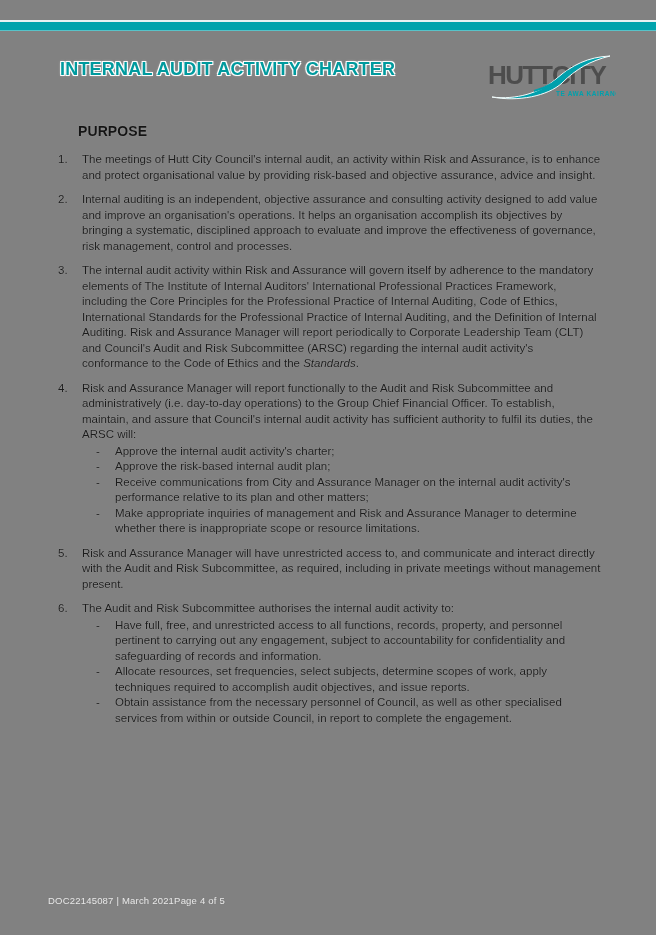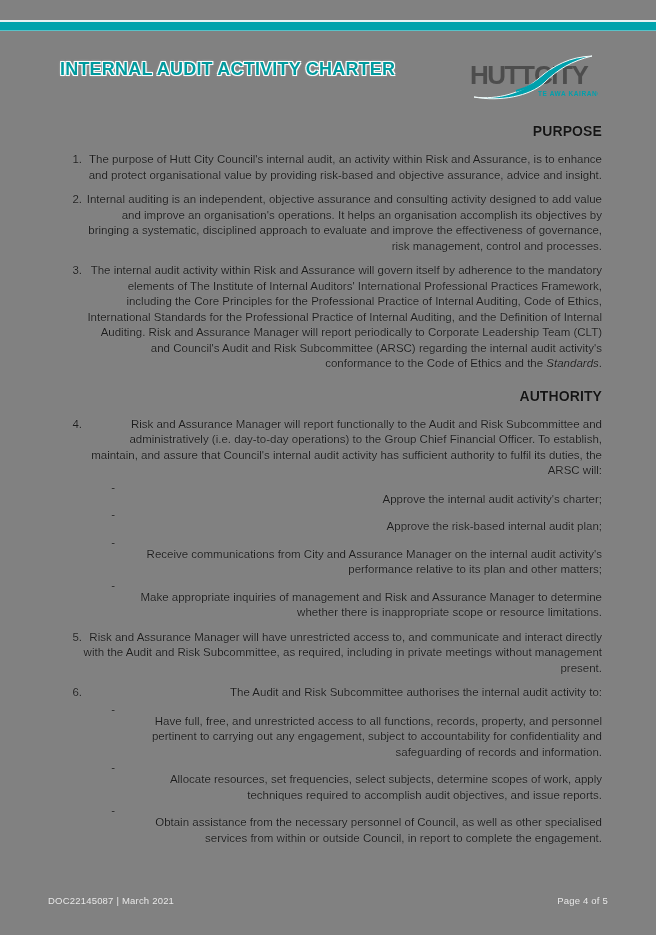--- a/index.html
+++ b/index.html
@@ -20,48 +20,47 @@
     border-bottom:1px solid #57c3c9;
   }
 
   
   .doc-header { position:absolute; top:57px; left:60px; right:40px; }
   .doc-title {
     font-size:18px; line-height:25px; font-weight:bold;
     color:#009a9e; letter-spacing:0.2px;
     text-shadow:-1px -1px 0 #fdfdfd, 1px -1px 0 #fdfdfd, -1px 1px 0 #fdfdfd, 1px 1px 0 #fdfdfd, 0 0 3px rgba(255,255,255,.85);
   }
-  .logo { position:absolute; top:-2px; right:18px; width:128px; height:50px; }
+  .logo { position:absolute; top:-2px; right:0; width:128px; height:50px; }
 
   
   .doc-body {
     position:absolute; top:118px; left:58px; right:54px;
     color:#1c1c1c;
     font-size:11.5px; line-height:15.5px;
     text-shadow:0 0 1px rgba(255,255,255,.35);
-    text-align:right;
   }
   .section-heading {
     font-size:14px; line-height:16px; font-weight:bold; color:#141414;
     margin:16px 0 13px 20px; letter-spacing:0.1px;
   }
   .section-heading.first { margin-top:5px; }
   .para { display:flex; margin-bottom:9px; }
   .para-num { width:24px; flex:0 0 24px; }
   .para-text { flex:1; }
   .bullets { margin-top:1px; }
   .bullet { display:flex; padding-left:14px; }
   .bullet-glyph { width:19px; flex:0 0 19px; }
-  .bullet-text { flex:1;margin-top:12px; }
+  .bullet-text { flex:1; }
   em { font-style:italic; }
 
   
   .doc-footer {
-    position:absolute; left:48px; right:48px; top:895px;
-    display:flex; justify-content:space-between;
+    position:absolute; left:48px; right:56px; top:895px;
+    display:flex; 
     font-size:9.5px; color:#e8e8e8; letter-spacing:0.2px;
     text-shadow:0 0 1px rgba(120,120,120,.6);
   }
 </style>
 </head>
 <body>
 
 <div class="page">
 
   <div class="top-band"></div>
@@ -78,31 +77,30 @@
         <path d="M46,36 C62,32 72,24 80,16" fill="none" stroke="#00a0ac" stroke-width="2"></path>
         <text x="68" y="41" font-family="Liberation Sans, sans-serif" font-weight="bold" font-size="6.5" letter-spacing="0.6" fill="#00a0ac">TE AWA KAIRANGI</text>
       </svg>
     </div>
   </header>
 
   <main class="doc-body" id="doc-body">
       <h2 class="section-heading first">PURPOSE</h2>
       <div class="para">
         <span class="para-num">1.</span>
-        <div class="para-text">The purpose of Hutt City Council's internal audit, an activity within Risk and Assurance, is to enhance and protect organisational value by providing risk-based and objective assurance, advice and insight.</div>
+        <div class="para-text">The meetings of Hutt City Council's internal audit, an activity within Risk and Assurance, is to enhance and protect organisational value by providing risk-based and objective assurance, advice and insight.</div>
       </div>
       <div class="para">
         <span class="para-num">2.</span>
         <div class="para-text">Internal auditing is an independent, objective assurance and consulting activity designed to add value and improve an organisation's operations. It helps an organisation accomplish its objectives by bringing a systematic, disciplined approach to evaluate and improve the effectiveness of governance, risk management, control and processes.</div>
       </div>
       <div class="para">
         <span class="para-num">3.</span>
         <div class="para-text">The internal audit activity within Risk and Assurance will govern itself by adherence to the mandatory elements of The Institute of Internal Auditors' International Professional Practices Framework, including the Core Principles for the Professional Practice of Internal Auditing, Code of Ethics, International Standards for the Professional Practice of Internal Auditing, and the Definition of Internal Auditing. Risk and Assurance Manager will report periodically to Corporate Leadership Team (CLT) and Council's Audit and Risk Subcommittee (ARSC) regarding the internal audit activity's conformance to the Code of Ethics and the <em>Standards</em>.</div>
       </div>
-      <h2 class="section-heading">AUTHORITY</h2>
       <div class="para">
         <span class="para-num">4.</span>
         <div class="para-text">Risk and Assurance Manager will report functionally to the Audit and Risk Subcommittee and administratively (i.e. day-to-day operations) to the Group Chief Financial Officer. To establish, maintain, and assure that Council's internal audit activity has sufficient authority to fulfil its duties, the ARSC will:<div class="bullets">
             <div class="bullet">
               <span class="bullet-glyph">-</span>
               <span class="bullet-text">Approve the internal audit activity's charter;</span>
             </div>
             <div class="bullet">
               <span class="bullet-glyph">-</span>
               <span class="bullet-text">Approve the risk-based internal audit plan;</span>

